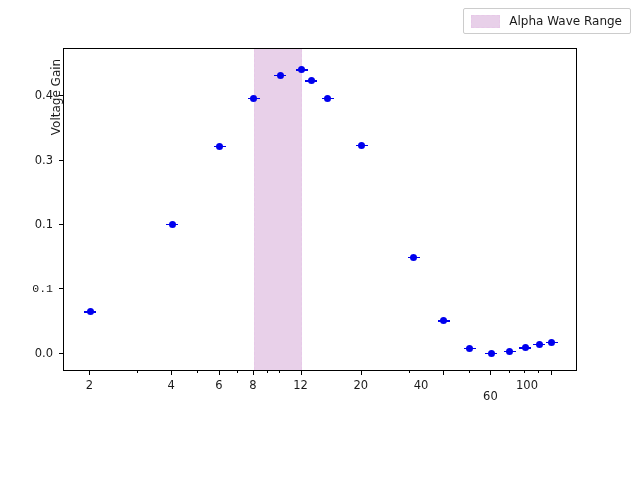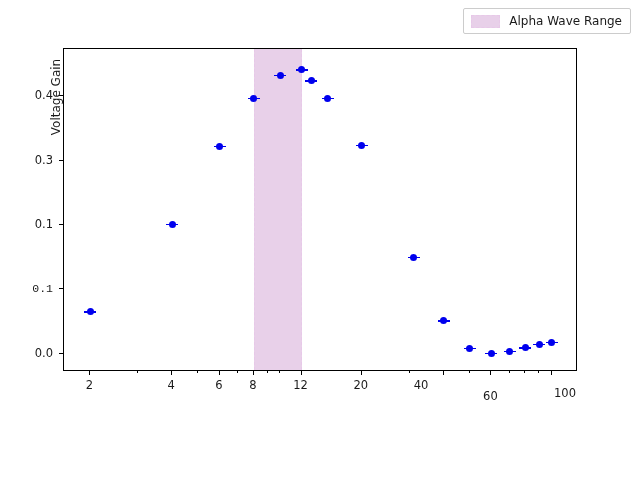--- a/index.html
+++ b/index.html
@@ -193,21 +193,21 @@
       <span class="xtick-label" style="left: 252.81px;">8</span>
       <span class="xtick" style="left: 300.629px;"></span>
       <span class="xtick-label" style="left: 300.629px;">12</span>
       <span class="xtick" style="left: 360.873px;"></span>
       <span class="xtick-label" style="left: 360.873px;">20</span>
       <span class="xtick" style="left: 442.62px;"></span>
       <span class="xtick-label" style="left: 421px;">40</span>
       <span class="xtick" style="left: 490.439px;"></span>
       <span class="xtick-label" style="left: 490.439px; margin-top: 11px;">60</span>
       <span class="xtick" style="left: 550.683px;"></span>
-      <span class="xtick-label" style="left: 565px; margin-top: 8px;">100</span>
+      <span class="xtick-label" style="left: 527px;">100</span>
       <span class="xtick-minor" style="left: 137.135px;"></span>
       <span class="xtick-minor" style="left: 197.38px;"></span>
       <span class="xtick-minor" style="left: 237.062px;"></span>
       <span class="xtick-minor" style="left: 266.701px;"></span>
       <span class="xtick-minor" style="left: 279.127px;"></span>
       <span class="xtick-minor" style="left: 408.692px;"></span>
       <span class="xtick-minor" style="left: 468.937px;"></span>
       <span class="xtick-minor" style="left: 508.619px;"></span>
       <span class="xtick-minor" style="left: 524.367px;"></span>
       <span class="xtick-minor" style="left: 538.258px;"></span>

